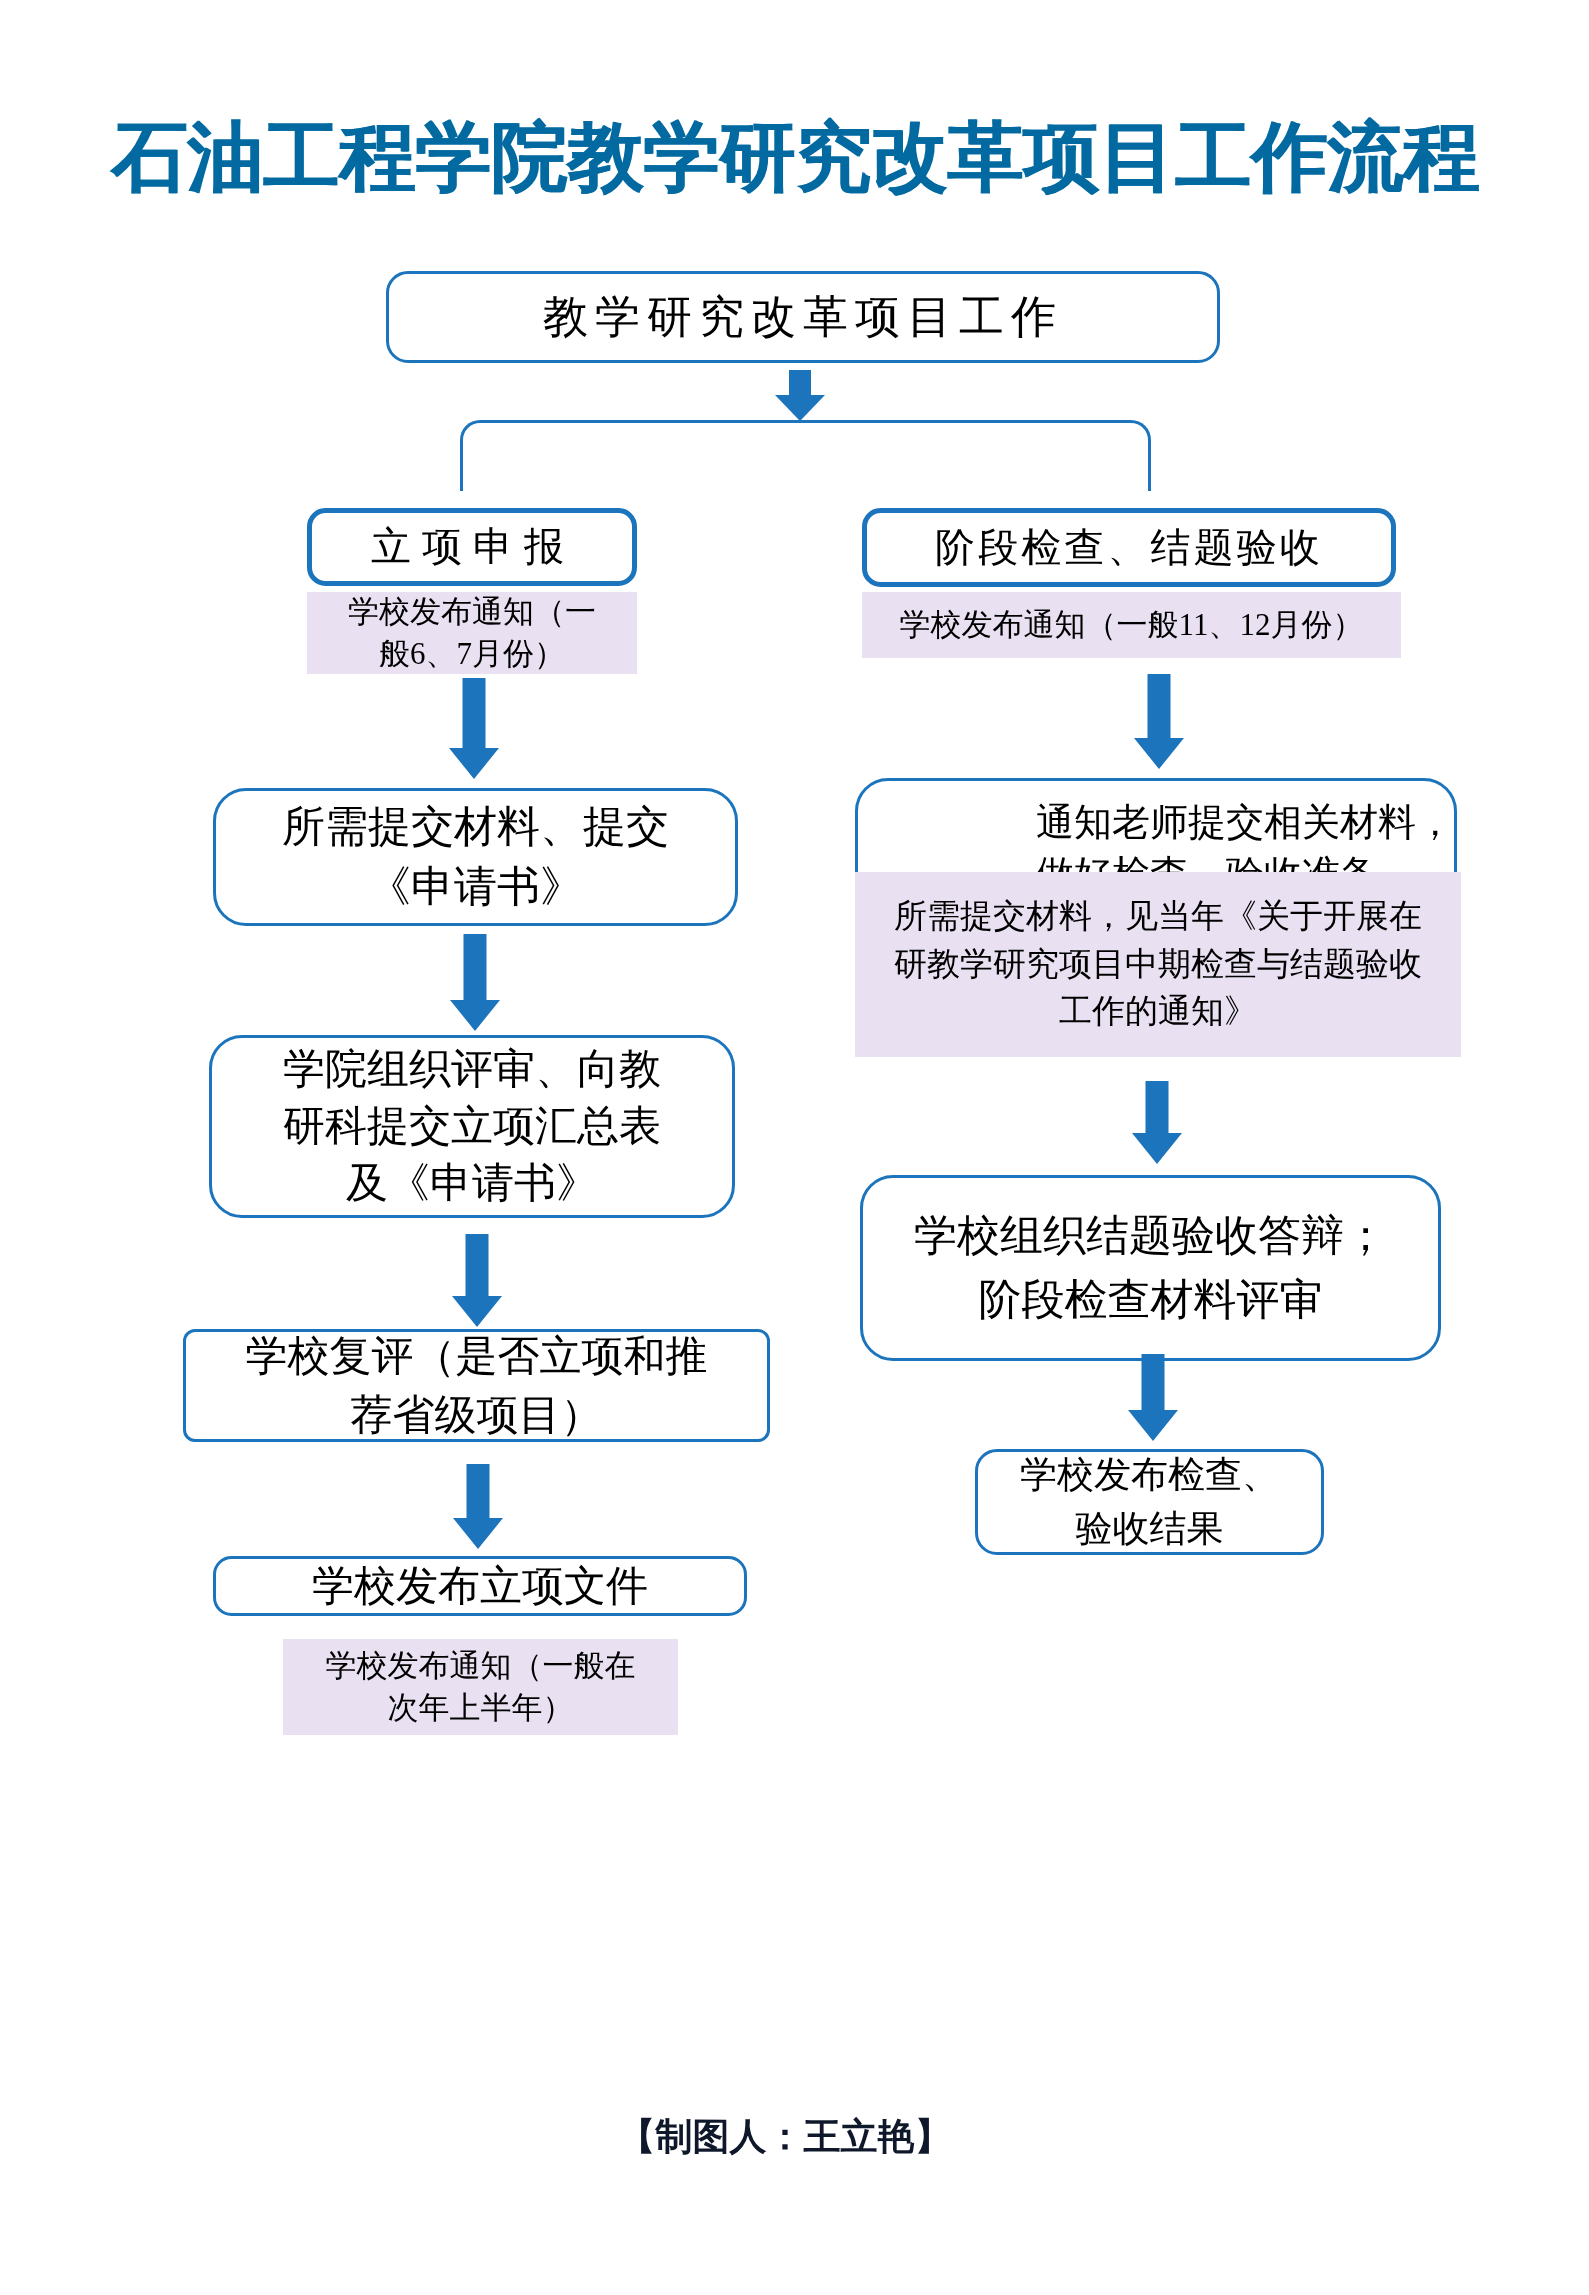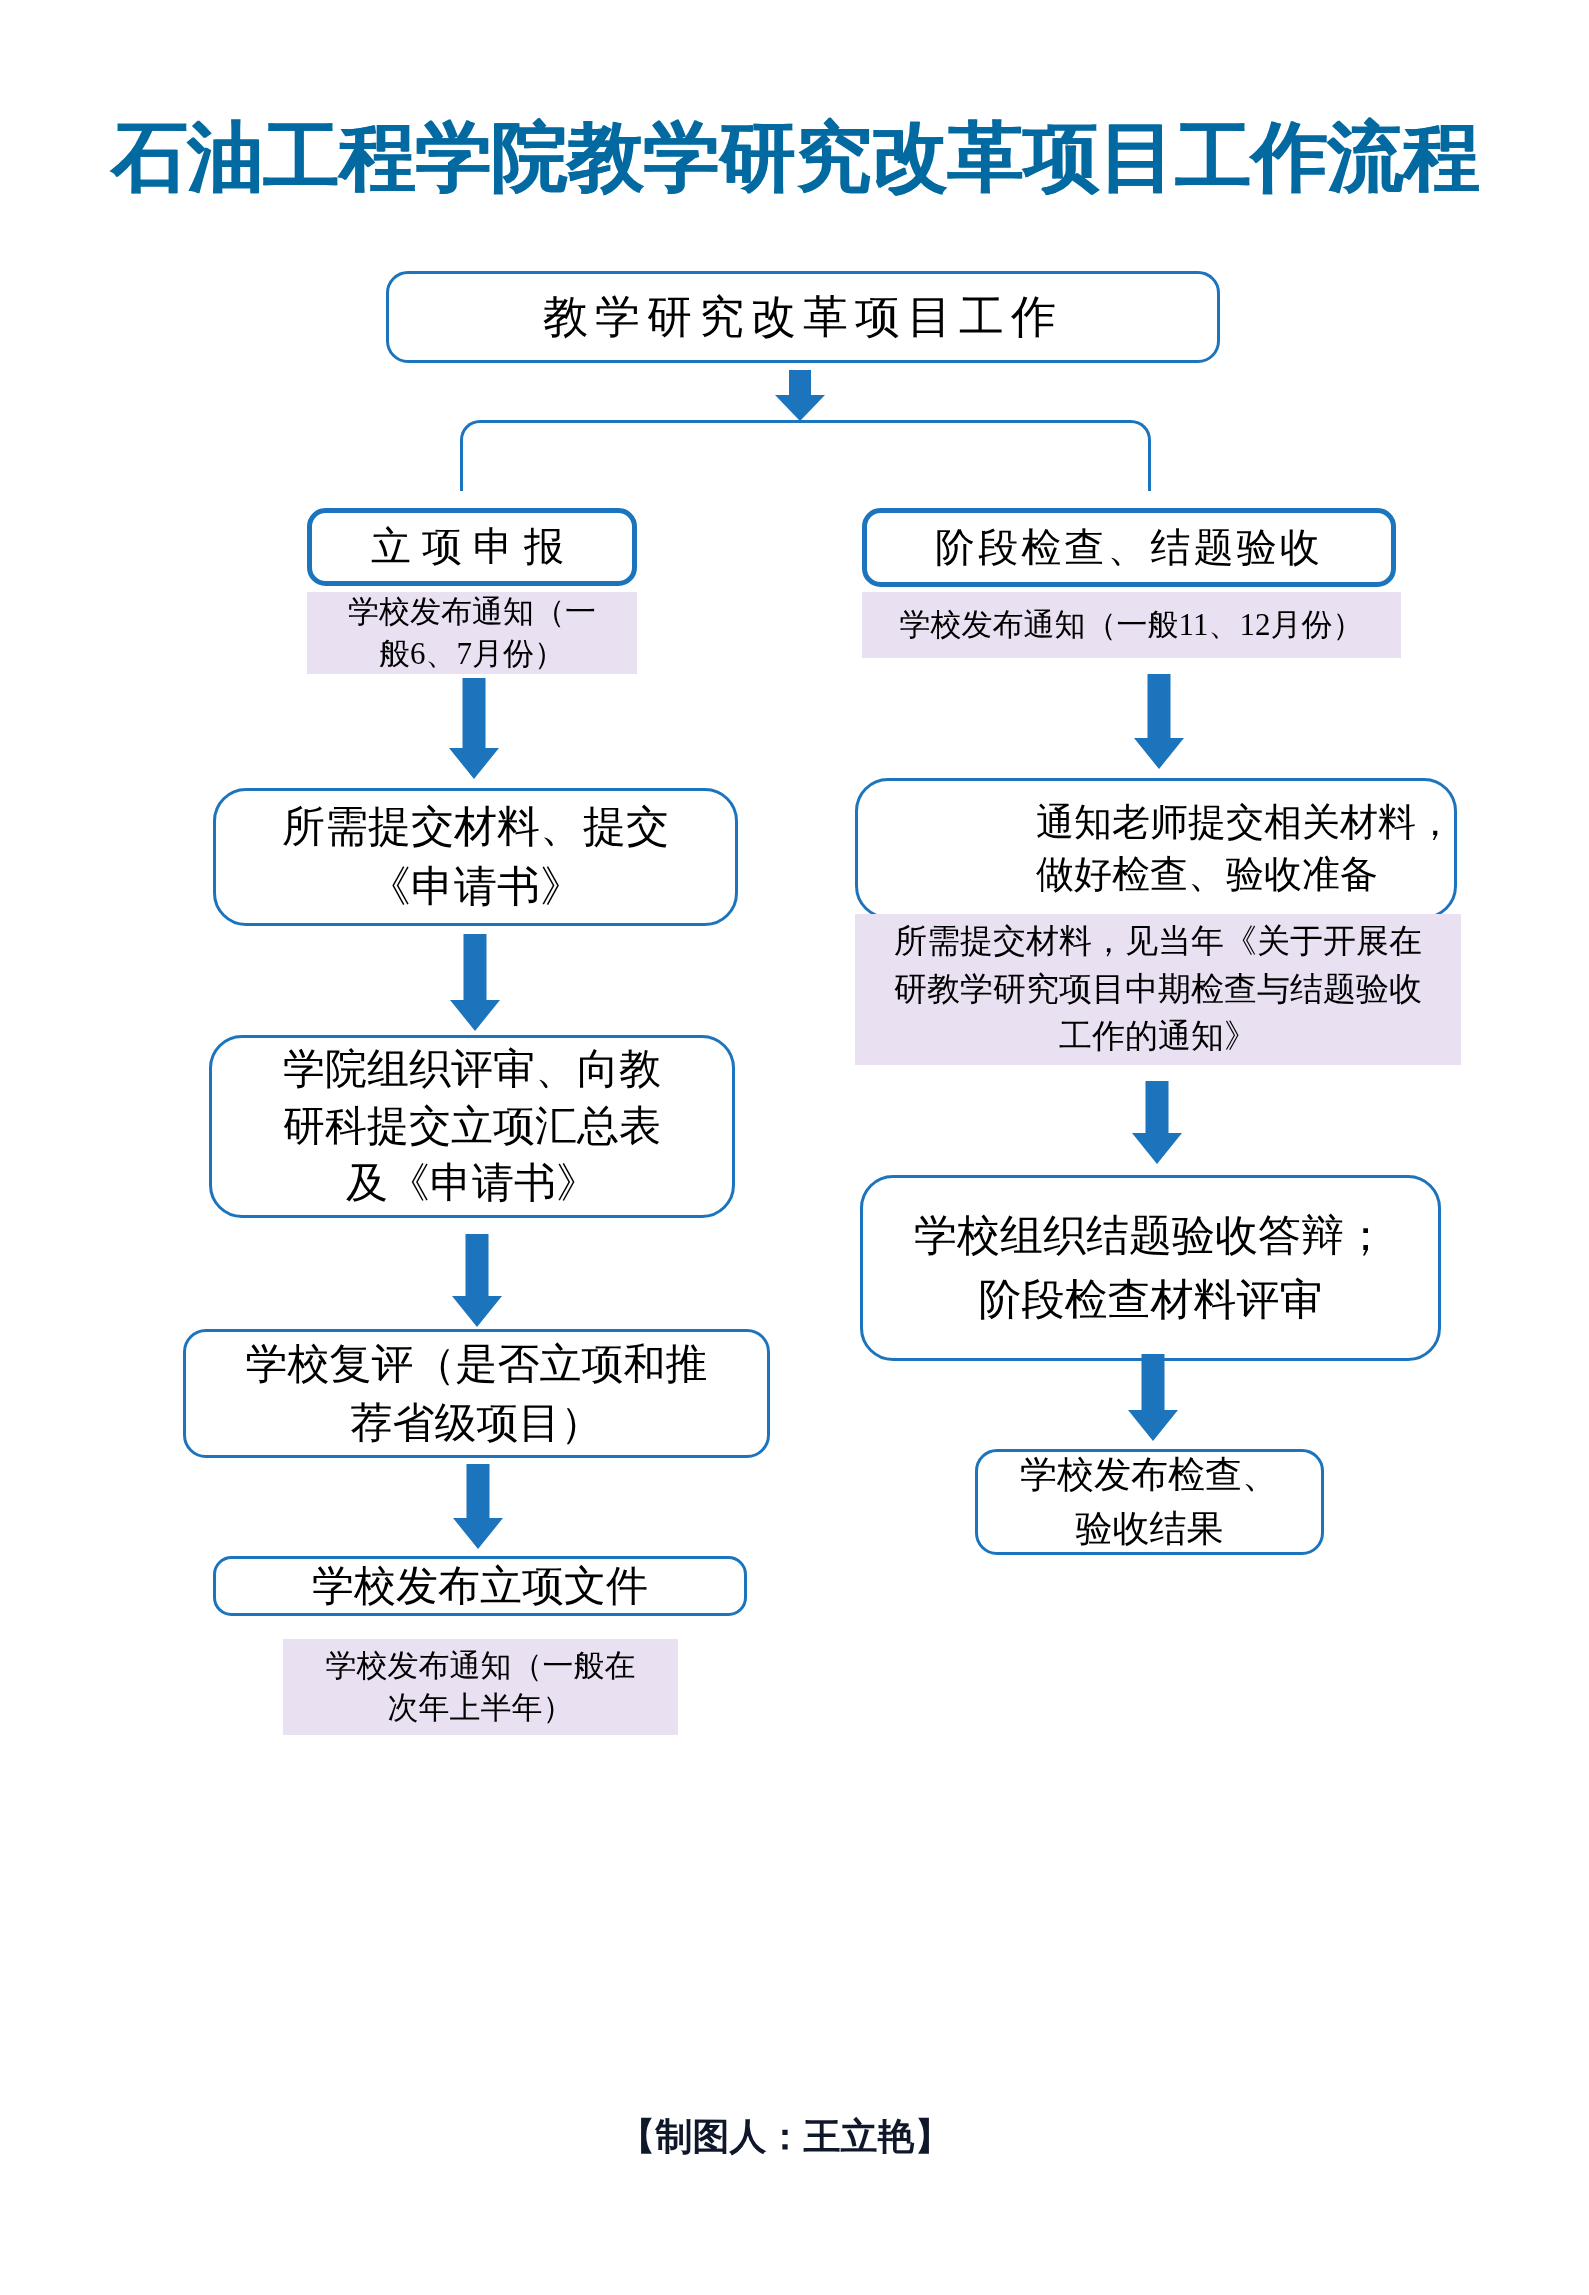--- a/index.html
+++ b/index.html
@@ -121,21 +121,21 @@
     <span>学院组织评审、向教
 研科提交立项汇总表
 及《申请书》</span>
   </div>
 
   <div class="arrow" style="left:451px;top:1234px;width:51px;height:93px;">
     <div class="shaft"></div>
     <div class="head"></div>
   </div>
 
-  <div class="node" style="left:183px;top:1329px;width:587px;height:129px;font-size:42px;border-radius:23px;">
+  <div class="node" style="left:183px;top:1329px;width:587px;height:113px;font-size:42px;border-radius:12px;">
     <span>学校复评（是否立项和推
 荐省级项目）</span>
   </div>
 
   <div class="arrow" style="left:452px;top:1464px;width:51px;height:85px;">
     <div class="shaft"></div>
     <div class="head"></div>
   </div>
 
   <div class="node" style="left:213px;top:1556px;width:534px;height:60px;font-size:42px;border-radius:18.6px;">
@@ -158,21 +158,21 @@
   <div class="arrow" style="left:1133px;top:674px;width:51px;height:95px;">
     <div class="shaft"></div>
     <div class="head"></div>
   </div>
 
   <div class="node" style="left:855px;top:778px;width:602px;height:141px;font-size:38px;line-height:1.35;border-radius:33px;justify-content:flex-end;text-align:left;padding-left:24px;">
     <span>通知老师提交相关材料，
 做好检查、验收准备</span>
   </div>
 
-  <div class="note" style="left:855px;top:914px;width:606px;height:151px;font-size:33px;line-height:1.45;">
+  <div class="note" style="left:855px;top:872px;width:606px;height:185px;font-size:33px;line-height:1.45;">
     <span>所需提交材料，见当年《关于开展在
 研教学研究项目中期检查与结题验收
 工作的通知》</span>
   </div>
 
   <div class="arrow" style="left:1131px;top:1081px;width:51px;height:83px;">
     <div class="shaft"></div>
     <div class="head"></div>
   </div>
 

